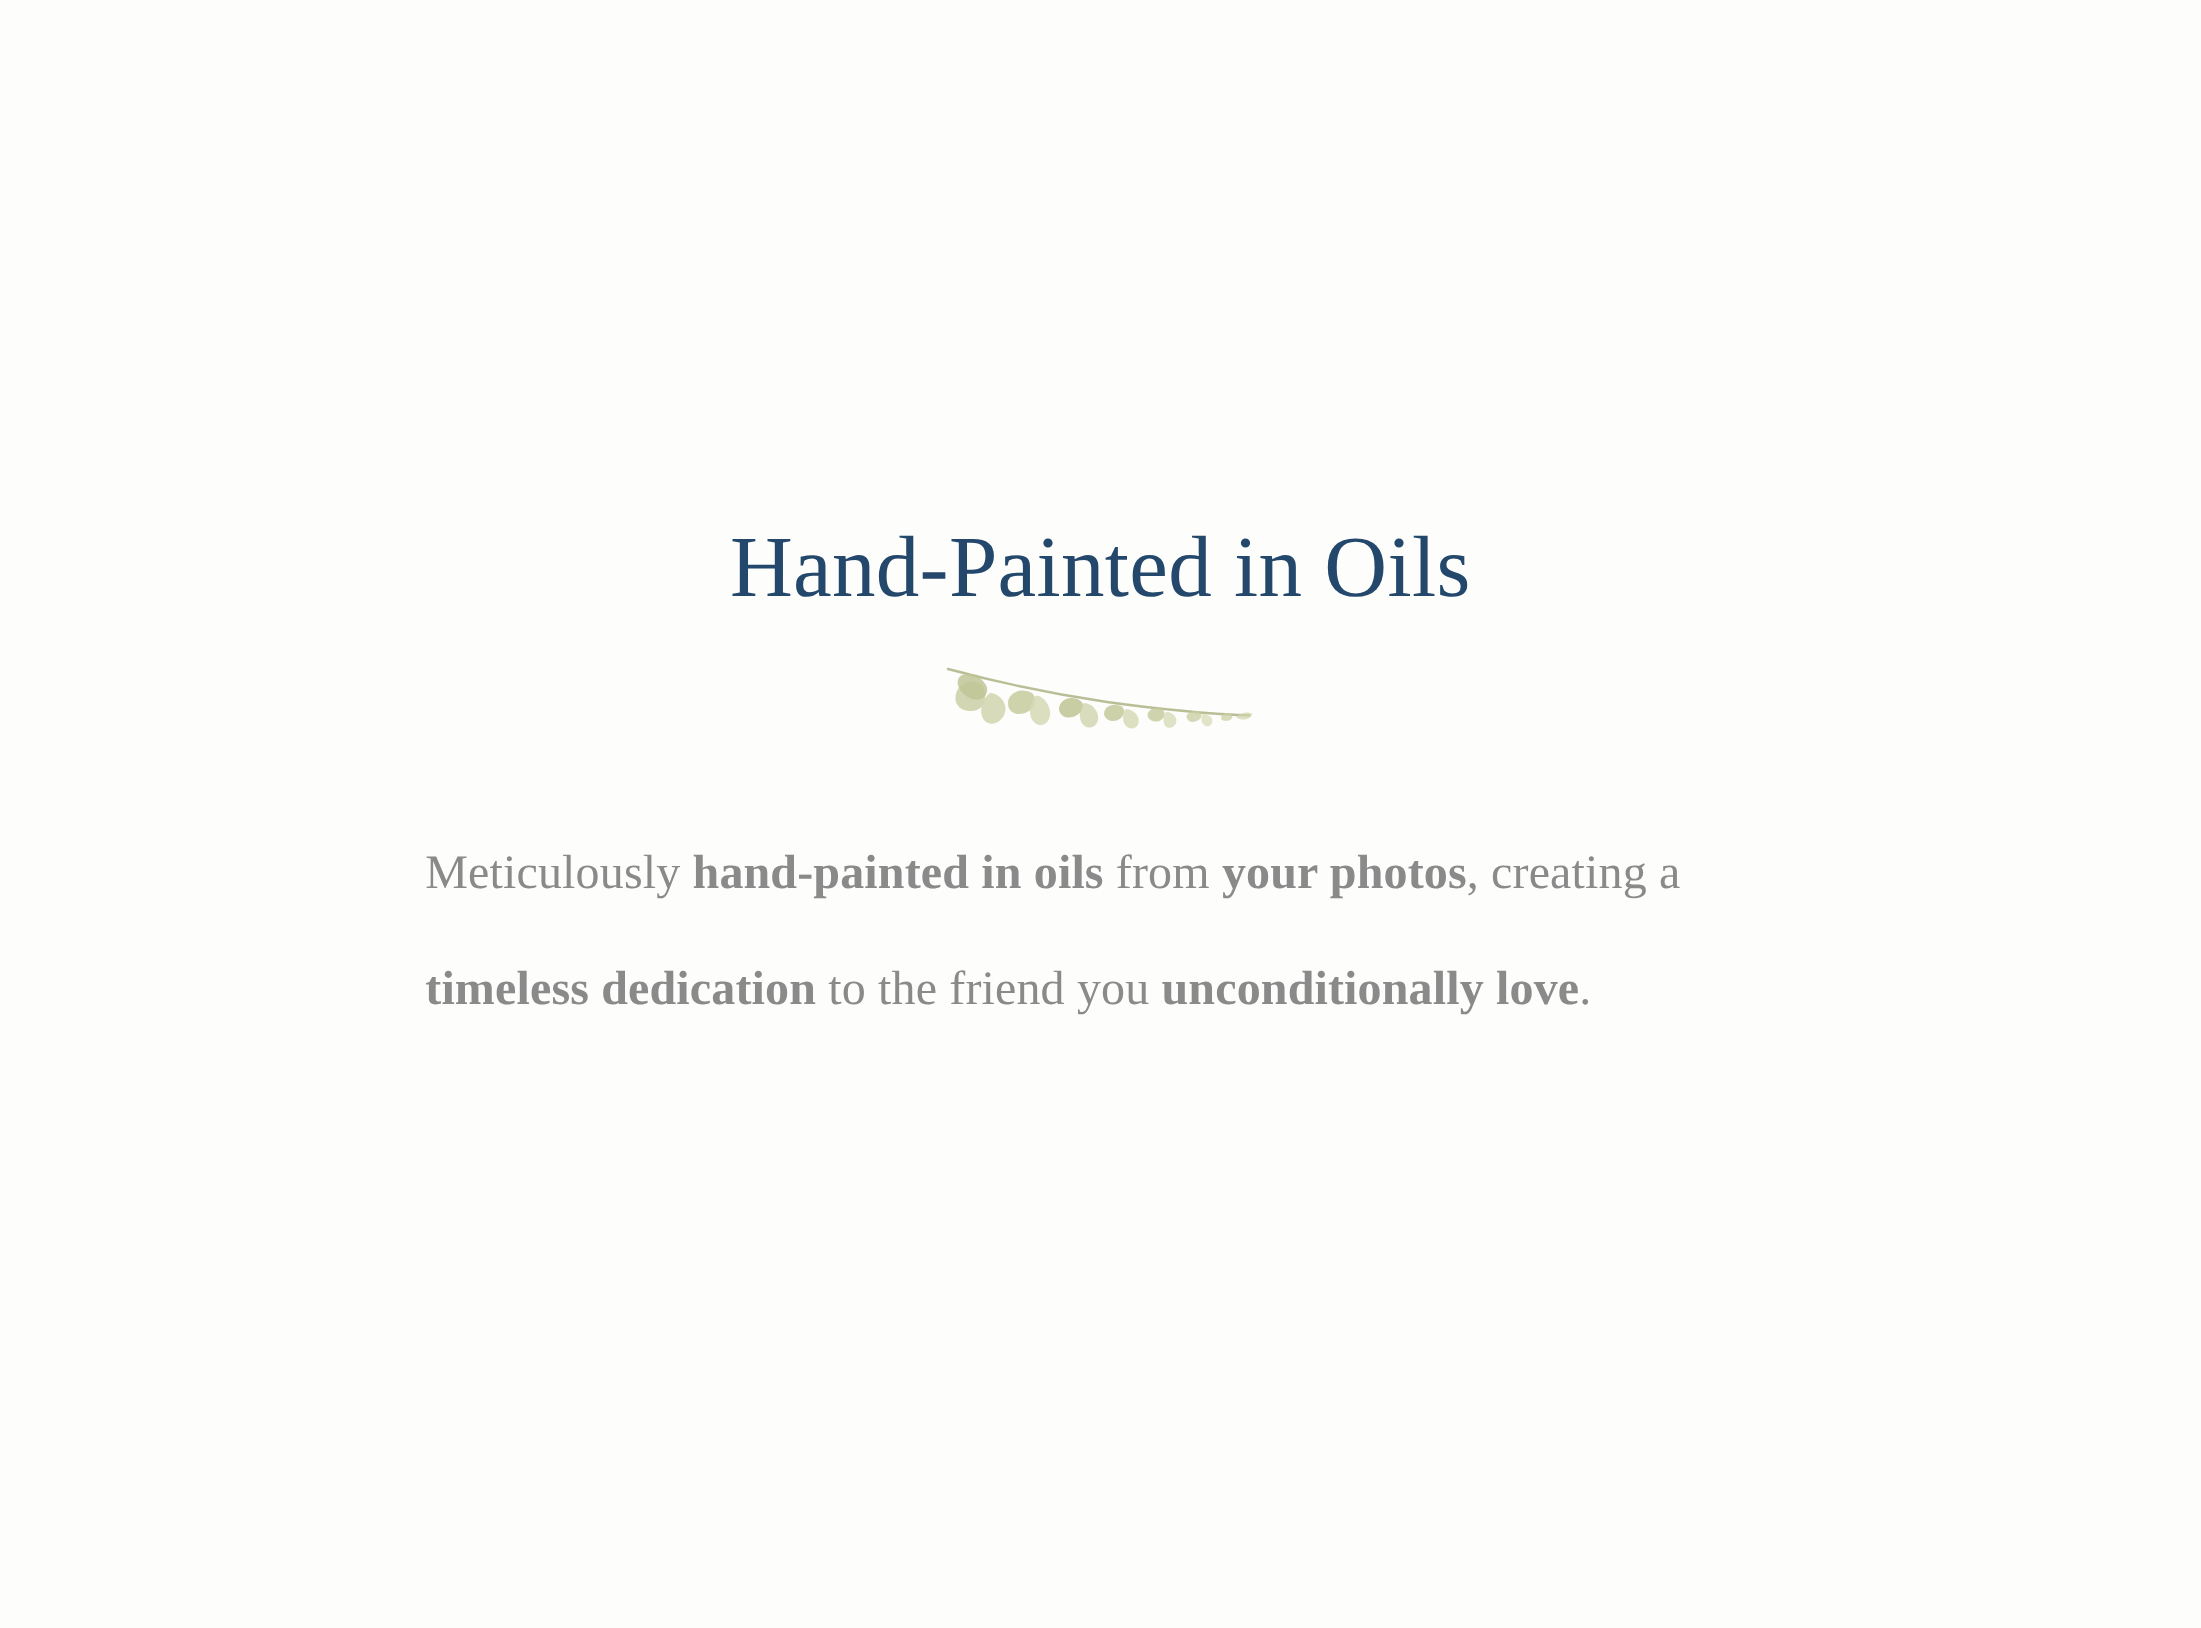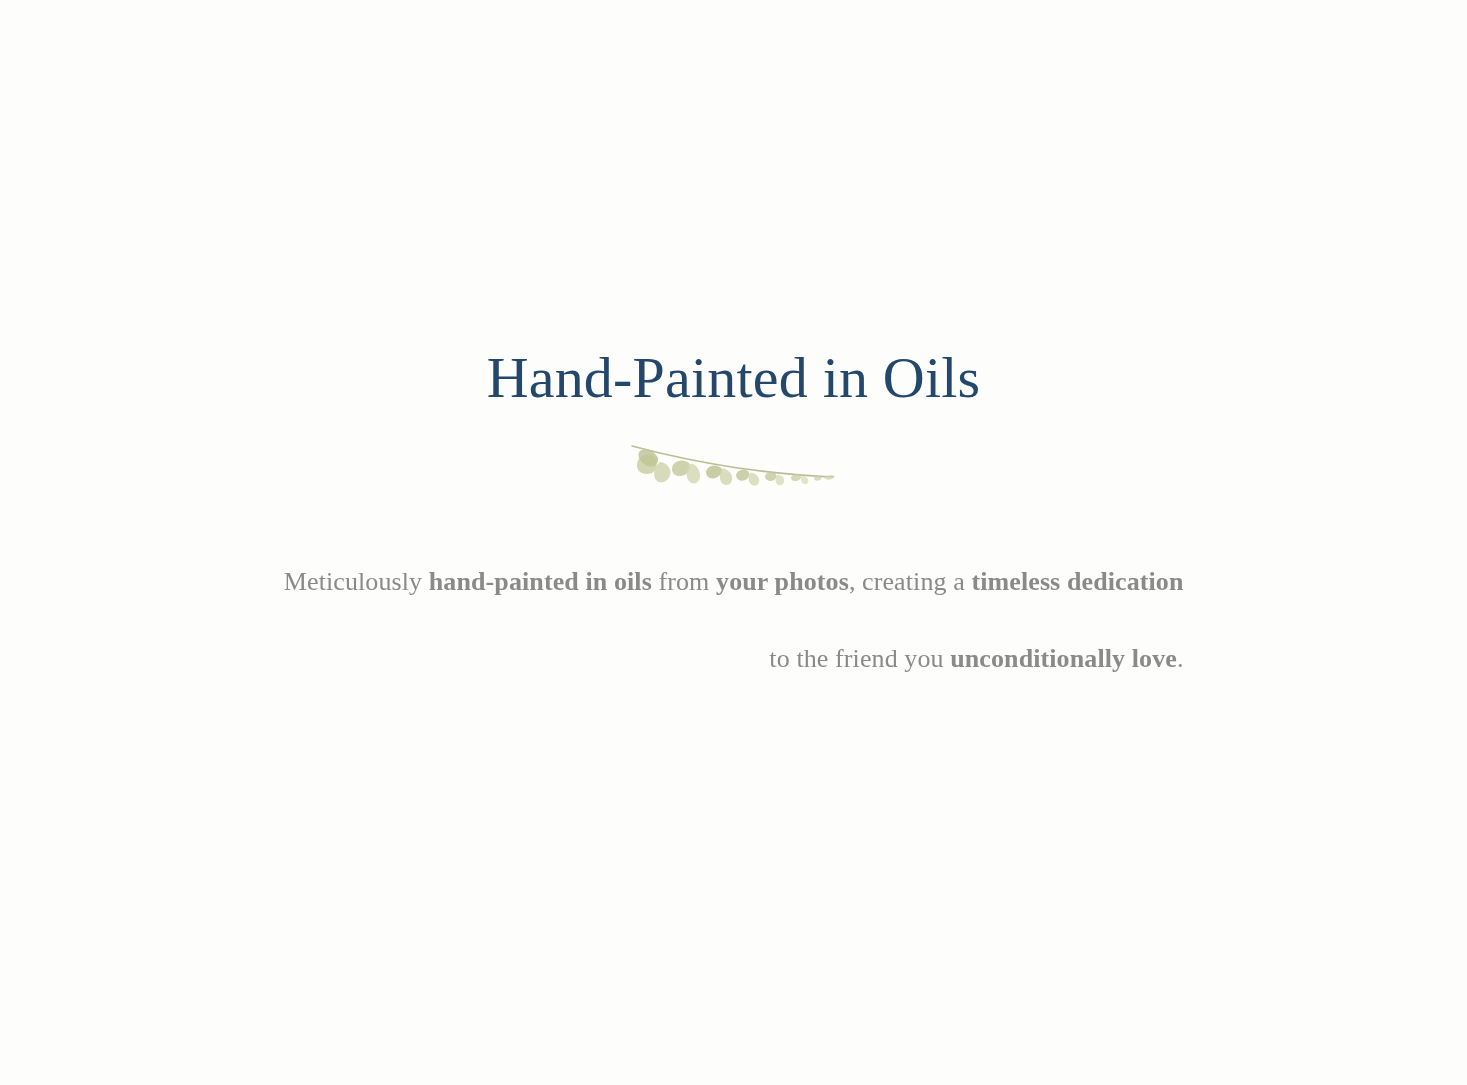--- a/index.html
+++ b/index.html
@@ -58,23 +58,23 @@
     height: 46px;
   }
 
   .body-copy {
     position: absolute;
     top: 543px;
     left: 50%;
     transform: translateX(-50%);
     width: 900px;
     margin: 0;
-    text-align: right;
+    text-align: left;
     font-family: "Liberation Serif", "DejaVu Serif", serif;
-    font-size: 26px;
+    font-size: 32px;
     font-weight: 400;
     line-height: 77px;
     color: #8a8a8a;
     letter-spacing: 0.1px;
   }
   .body-copy .em {
     font-weight: 700;
     color: #8a8a8a;
   }
 </style>

